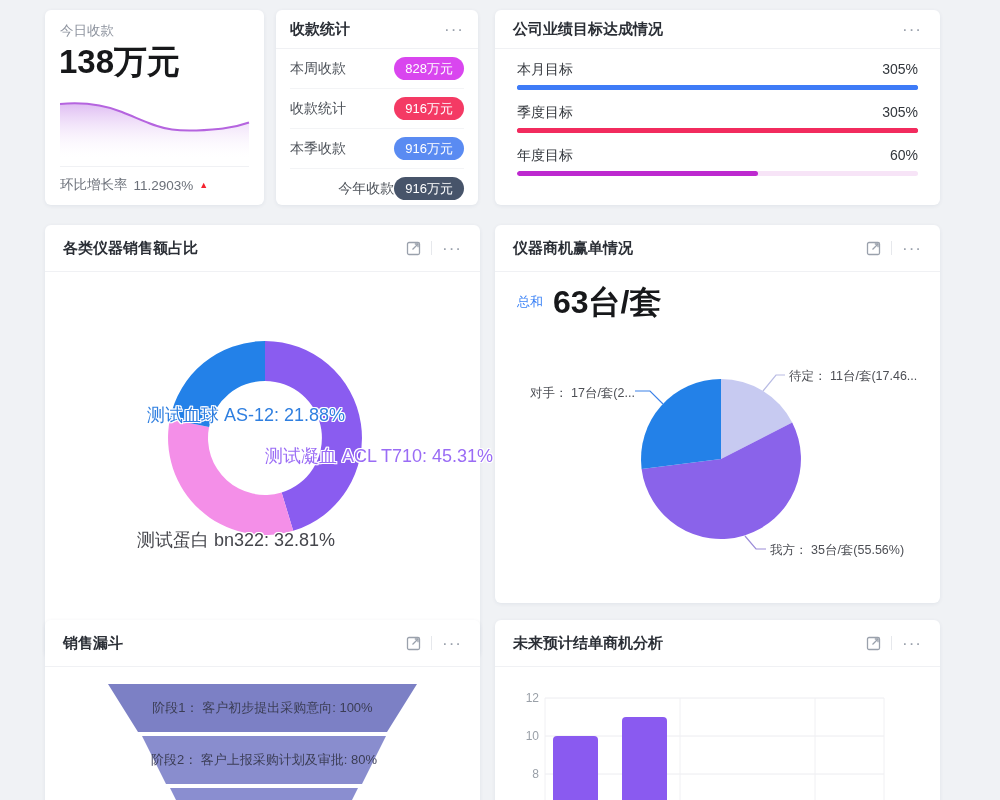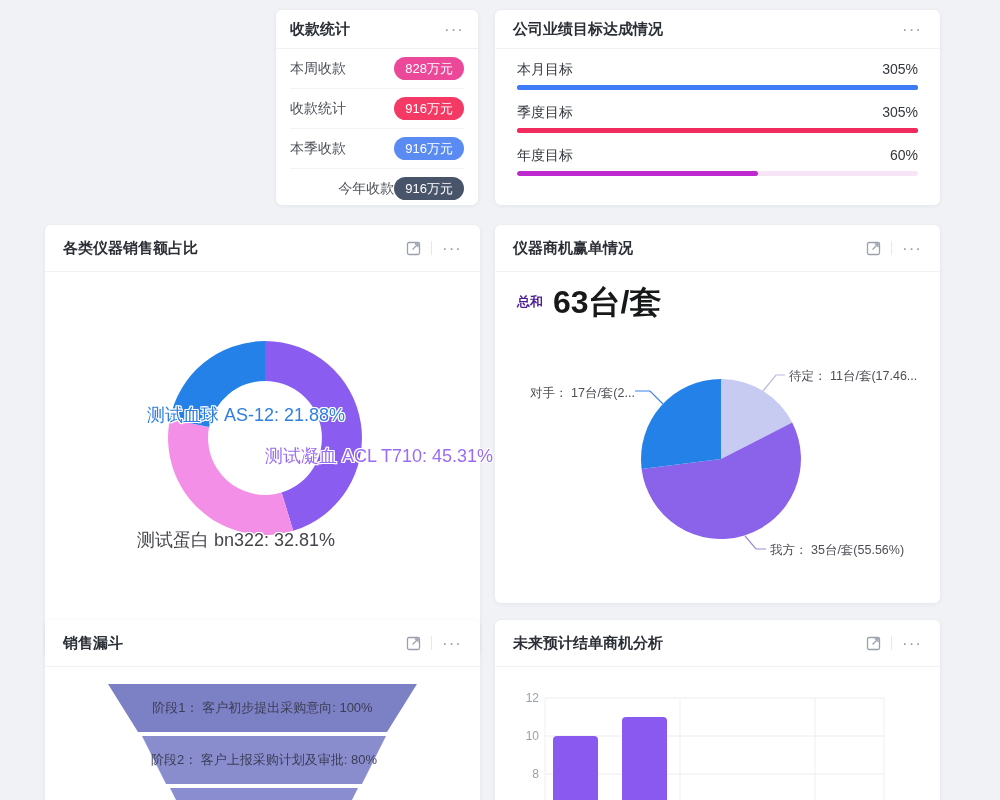--- a/index.html
+++ b/index.html
@@ -52,40 +52,60 @@
   .goal-fill{height:5px;border-radius:3px;}
 
   
   .chart-body{position:relative;width:100%;height:332px;}
   .chart-body svg{position:absolute;left:0;top:0;}
   .float-label{position:absolute;font-size:18px;white-space:nowrap;
     text-shadow:-1px 0 #fff,1px 0 #fff,0 -1px #fff,0 1px #fff,
                 -1px -1px #fff,1px 1px #fff,1px -1px #fff,-1px 1px #fff;}
   .pie-label{position:absolute;font-size:12.5px;color:#4d4f55;white-space:nowrap;}
   .total-line{position:absolute;left:22px;top:14px;display:flex;align-items:flex-end;gap:10px;}
-  .total-label{font-size:13px;color:#4c1d95;padding-bottom:7px;font-weight:bold;}
+  .total-label{font-size:13px;color:#3b82f6;padding-bottom:7px;}
   .total-value{font-size:32px;font-weight:700;color:#17181a;line-height:1;}
   .funnel-label{position:absolute;transform:translate(-50%,-50%);font-size:13px;
                 color:#3b3d55;white-space:nowrap;}
 </style>
 </head>
 <body>
 
 <div class="page">
 
+  <section class="card" id="card-today">
+    <div class="muted">今日收款</div>
+    <div class="big-num">138万元</div>
+    <svg id="sparkline" width="190" height="64" viewBox="0 0 190 64">
+      <defs>
+        <linearGradient id="sparkGrad" x1="0" y1="0" x2="0" y2="1">
+          <stop offset="0%" stop-color="#d9b0f0" stop-opacity="0.85"></stop>
+          <stop offset="100%" stop-color="#ffffff" stop-opacity="0"></stop>
+        </linearGradient>
+      </defs>
+      <path fill="url(#sparkGrad)" d="M0,7 C22,5 42,7 62,15 C82,23 94,30 112,32.5 C130,35 148,33 163,31.5 C172,30.5 182,28 189,25.5 L189,64 L0,64 Z"></path>
+      <path fill="none" stroke="#b564df" stroke-width="2" d="M0,7 C22,5 42,7 62,15 C82,23 94,30 112,32.5 C130,35 148,33 163,31.5 C172,30.5 182,28 189,25.5"></path>
+    </svg>
+    <div class="today-divider"></div>
+    <div class="today-footer">
+      <span>环比增长率</span>
+      <span>11.2903%</span>
+      <span class="tri-up">▲</span>
+    </div>
+  </section>
 
   <section class="card" id="card-stats">
     <div class="card-header slim">
       <span class="card-title">收款统计</span>
       <span class="ellipsis">···</span>
     </div>
     <div id="stats-rows">
         <div class="stat-row">
           <span class="stat-label">本周收款</span>
-          <span class="badge" style="background: #ec4899;">828万元</span>
+          <span class="badge" style="background: #d946ef;">828万元</span>
         </div>
         <div class="stat-row">
           <span class="stat-label">收款统计</span>
           <span class="badge" style="background: rgb(244, 58, 100);">916万元</span>
         </div>
         <div class="stat-row">
           <span class="stat-label">本季收款</span>
           <span class="badge" style="background: rgb(90, 139, 242);">916万元</span>
         </div>
         <div class="stat-row">

